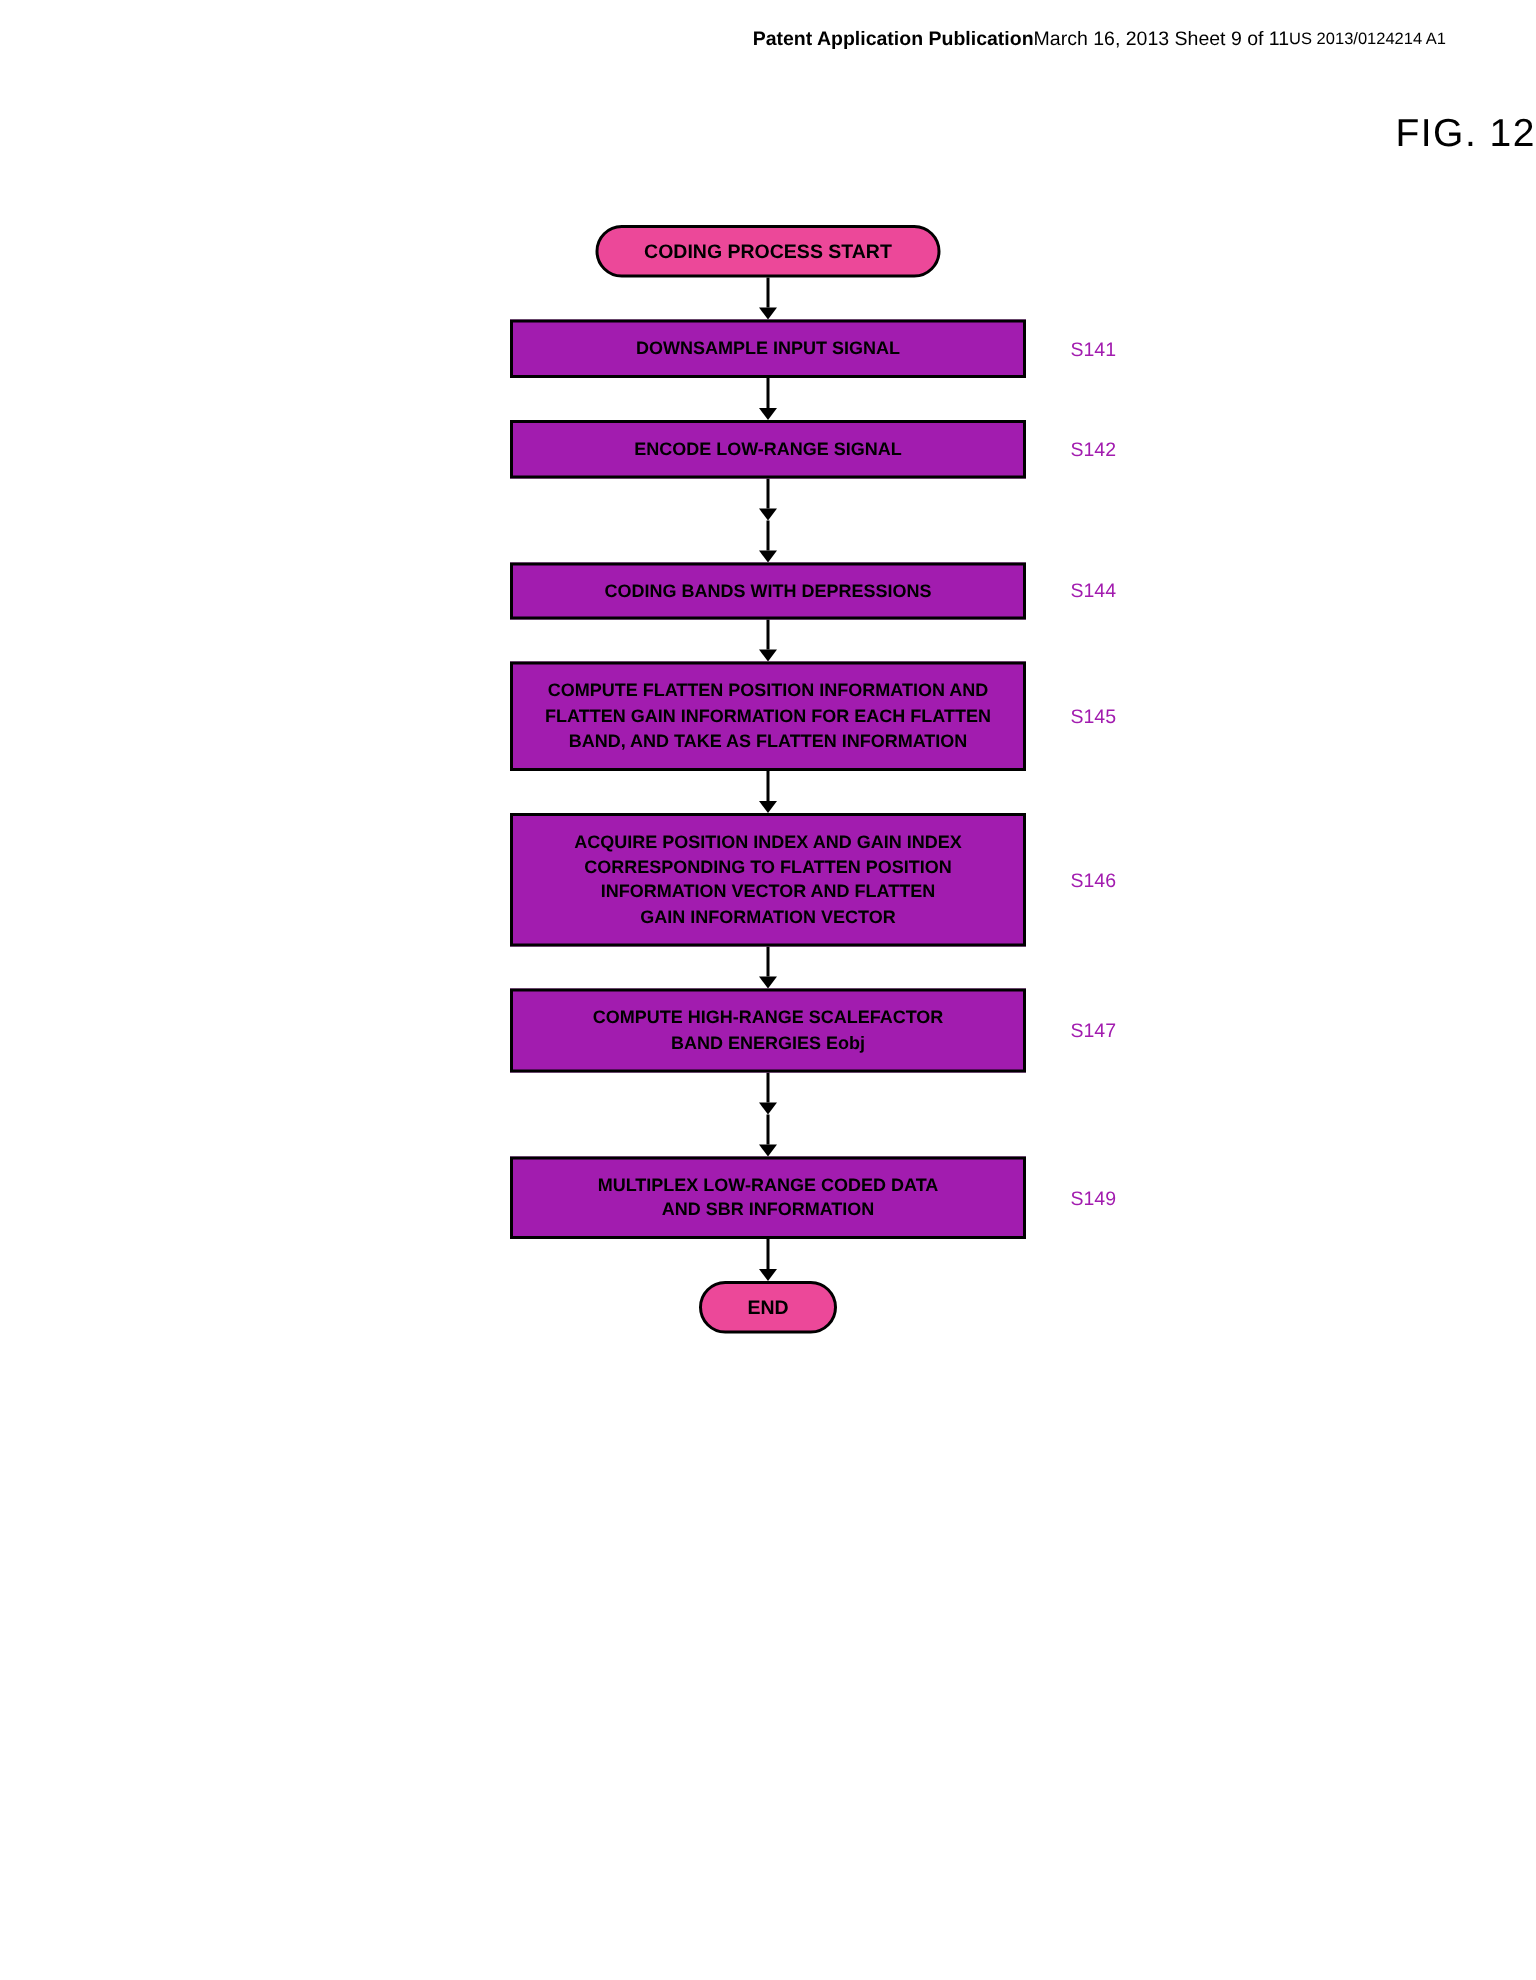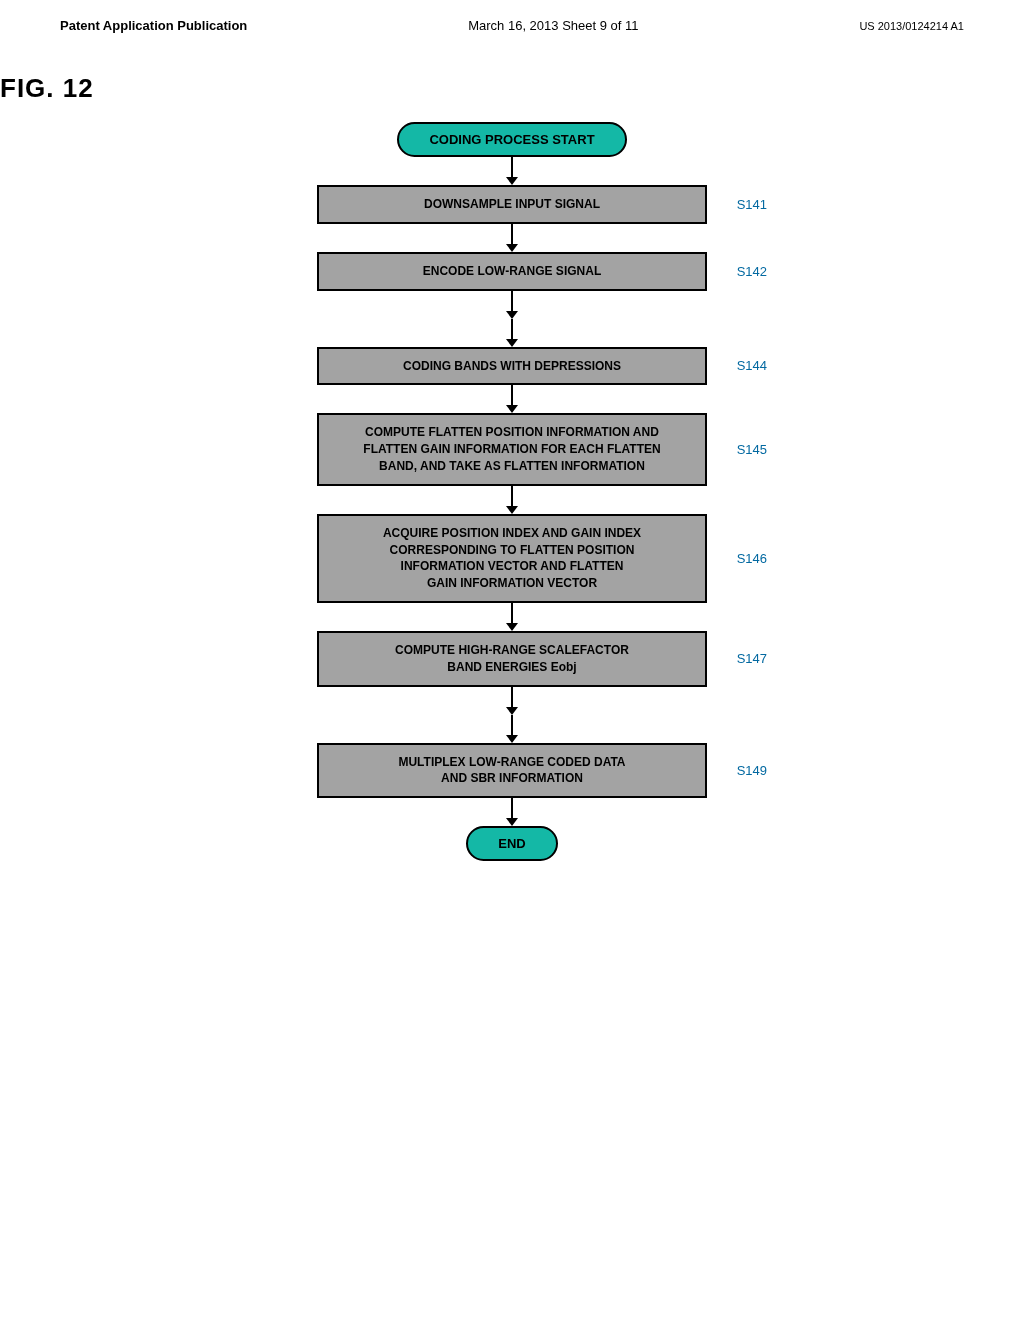--- a/index.html
+++ b/index.html
@@ -7,85 +7,85 @@
       width: 1024px;
       height: 1320px;
       background: #ffffff;
       font-family: Arial, sans-serif;
       position: relative;
       overflow: hidden;
     }
 
     .header {
       display: flex;
-      justify-content: space-between;
+      justify-content: flex-end;
       align-items: center;
       padding: 18px 60px 0 60px;
       font-size: 13px;
       font-weight: normal;
       color: #000;
     }
 
     .header-left { font-weight: bold; font-size: 13px; }
     .header-center { font-size: 13px; }
     .header-right { font-size: 11px; }
 
     .fig-title {
-      text-align: left;
+      text-align: right;
       font-size: 26px;
-      font-weight: bold;
+      font-weight: normal;
       margin-top: 40px;
-      margin-bottom: 18px;
+      margin-bottom: 46px;
       letter-spacing: 1px;
     }
 
     .flowchart {
       display: flex;
       flex-direction: column;
       align-items: center;
       gap: 0;
     }
 
     
     .box-terminal {
       border: 2px solid #000;
       border-radius: 24px;
       padding: 8px 30px;
       font-size: 13px;
       font-weight: bold;
       text-align: center;
-      background: #14b8a6;
+      background: #ec4899;
       white-space: nowrap;
     }
 
     
     .box-rect {
       border: 2px solid #000;
       padding: 9px 0;
       font-size: 12px;
       font-weight: bold;
       text-align: center;
-      background: #a3a3a3;
-      width: 390px;
+      background: #a21caf;
+      width: 344px;
       line-height: 1.4;
     }
 
     
     .step-row {
       display: flex;
       align-items: center;
       position: relative;
     }
 
     .step-label {
       position: absolute;
       right: -60px;
       font-size: 13px;
       font-weight: normal;
-      color: #0369a1;
+      color: #a21caf;
       white-space: nowrap;
     }
 
     
     .arrow-down {
       display: flex;
       flex-direction: column;
       align-items: center;
       height: 28px;
     }

